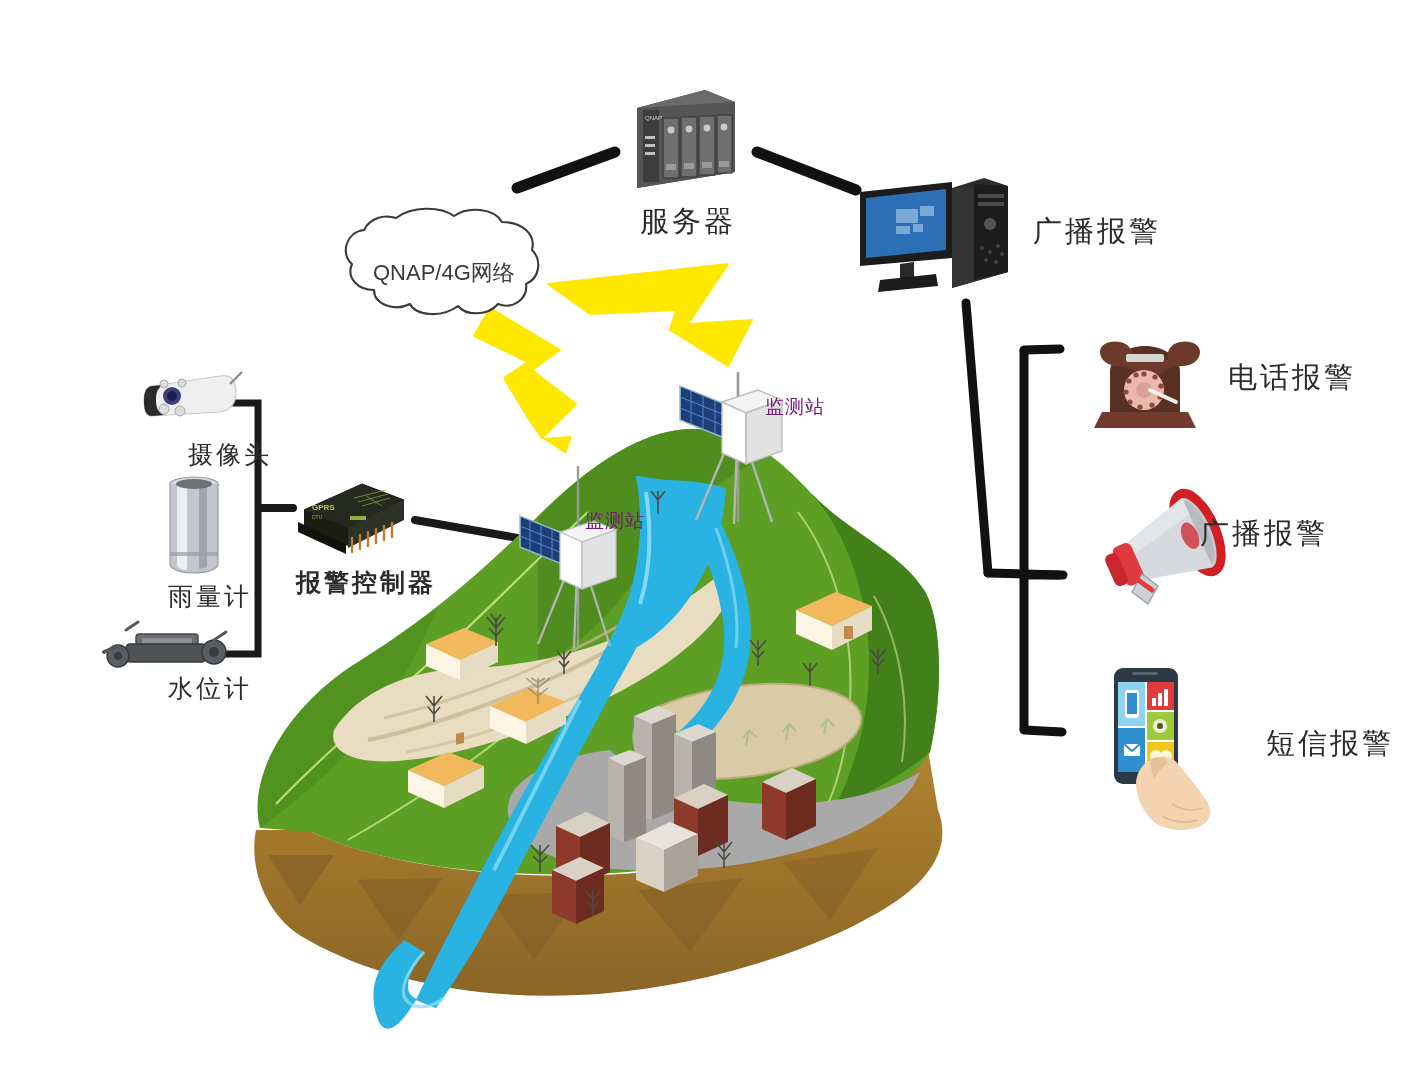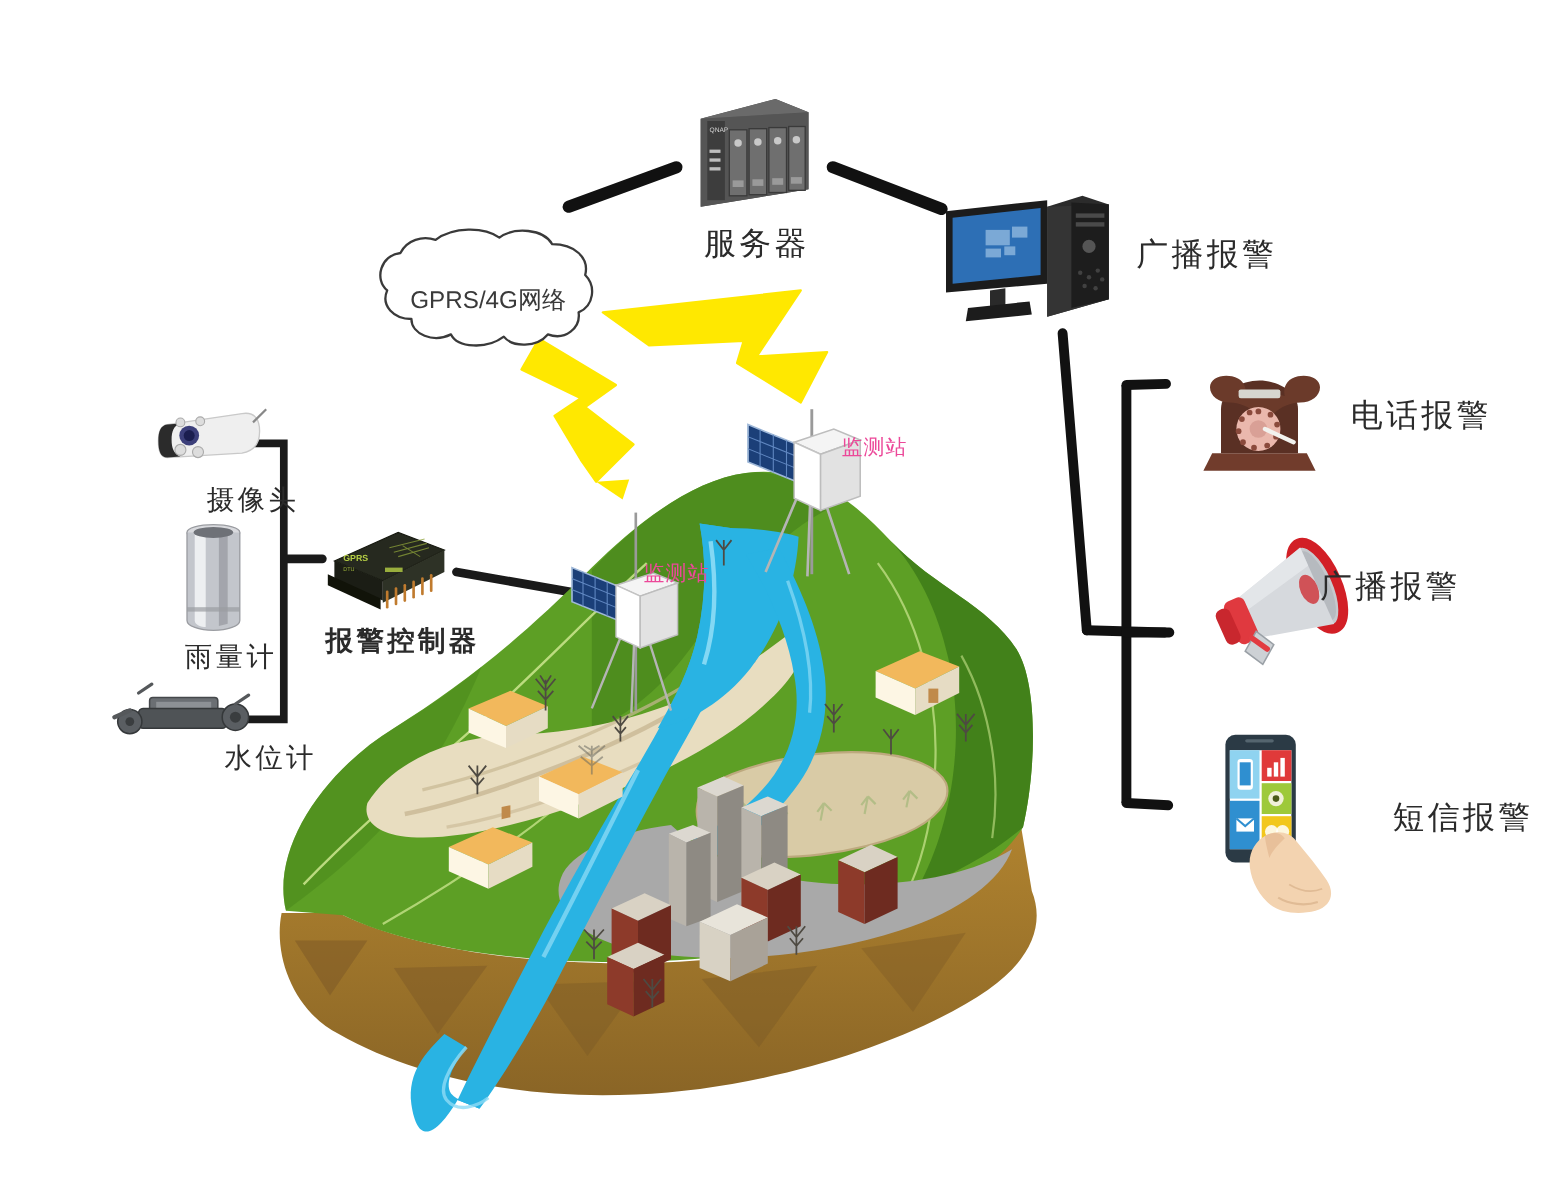--- a/index.html
+++ b/index.html
@@ -13,21 +13,21 @@
     position:absolute;color:#2b2b2b;white-space:nowrap;
     font-family:"Liberation Serif","DejaVu Serif",serif;
     letter-spacing:3px;
   }
   .lbl-md{font-size:25px;}
   .lbl-lg{font-size:29px;}
   .lbl-cloud{
     font-family:"Liberation Sans","DejaVu Sans",sans-serif;
     font-size:22px;letter-spacing:0px;color:#3a3a3a;
   }
-  .lbl-station{font-size:19px;letter-spacing:1px;color:#ec4899;}
+  .lbl-station{font-size:19px;letter-spacing:1px;color:#701a75;}
   svg{display:block;overflow:visible;}
 </style>
 </head>
 <body>
 
 <div id="stage">
 
   <svg class="abs" style="left:0;top:0;width:1423px;height:1080px;">
 
     <path d="M 517,188 L 615,152" stroke="#111" stroke-width="11" stroke-linecap="round" fill="none"></path>
@@ -273,21 +273,21 @@
     <path d="M 20,50 L 90,92 L 62,112 L 106,146 L 72,180 L 58,160 L 34,120 L 58,104 L 4,78 Z" fill="#ffe800" stroke="#ffe800" stroke-width="2" stroke-linejoin="round"></path>
     <path d="M 72,180 L 96,196 L 102,178 Z" fill="#ffe800"></path>
   </svg>
 
   <svg class="abs" style="left:336px;top:204px;width:216px;height:126px;" viewBox="0 0 216 126">
     <path d="M 60,14 C 76,2 104,2 118,12 C 132,2 158,4 166,18 C 186,18 200,30 196,46
              C 206,56 204,74 190,80 C 192,94 178,106 162,100 C 152,112 130,112 122,102
              C 106,114 80,112 74,100 C 58,108 38,100 38,86 C 22,86 10,74 16,60
              C 4,50 10,28 28,26 C 34,14 48,10 60,14 Z" fill="#ffffff" stroke="#3a3a3a" stroke-width="2.1" stroke-linejoin="round"></path>
   </svg>
-  <div class="lbl lbl-cloud" style="left:373px;top:258px;">GPRS/4G网络</div>
+  <div class="lbl lbl-cloud" style="left:373px;top:258px;">QNAP/4G网络</div>
 
   <svg class="abs" style="left:631px;top:84px;width:110px;height:106px;" viewBox="0 0 110 106">
     <path d="M 6,24 L 74,6 L 104,18 L 104,88 L 6,104 Z" fill="#4a4a4a"></path>
     <path d="M 6,24 L 104,18 L 104,88 L 6,104 Z" fill="#555555"></path>
     <path d="M 6,24 L 74,6 L 104,18 L 6,24 Z" fill="#6a6a6a"></path>
     <rect x="12" y="26" width="16" height="72" fill="#3d3d3d"></rect>
     <text x="14" y="36" font-family="Liberation Sans, sans-serif" font-size="6" fill="#cfcfcf">QNAP</text>
     <g>
       <rect x="32" y="34" width="16" height="60" fill="#6f6f6f" stroke="#3a3a3a" stroke-width="1.2"></rect>
       <rect x="50" y="33" width="16" height="60" fill="#6f6f6f" stroke="#3a3a3a" stroke-width="1.2"></rect>
@@ -373,21 +373,21 @@
     <rect x="46" y="22" width="50" height="8" fill="#8d9195"></rect>
     <rect x="30" y="28" width="80" height="18" rx="4" fill="#4f5356" stroke="#35383a" stroke-width="1.4"></rect>
     <circle cx="22" cy="40" r="11" fill="#5a5e62" stroke="#35383a" stroke-width="1.4"></circle>
     <circle cx="118" cy="36" r="12" fill="#5a5e62" stroke="#35383a" stroke-width="1.4"></circle>
     <path d="M 8,36 L 22,30" stroke="#55585b" stroke-width="4" fill="none" stroke-linecap="round"></path>
     <path d="M 30,14 L 42,6" stroke="#55585b" stroke-width="3" fill="none" stroke-linecap="round"></path>
     <path d="M 118,24 L 130,16" stroke="#55585b" stroke-width="3" fill="none" stroke-linecap="round"></path>
     <circle cx="118" cy="36" r="5" fill="#3a3d3f"></circle>
     <circle cx="22" cy="40" r="4" fill="#3a3d3f"></circle>
   </svg>
-  <div class="lbl lbl-md" style="left:168px;top:672px;margin-left:36px;">水位计</div>
+  <div class="lbl lbl-md" style="left:168px;top:672px;">水位计</div>
 
   <svg class="abs" style="left:290px;top:476px;width:122px;height:88px;" viewBox="0 0 122 88">
     <path d="M 14,34 L 72,8 L 114,24 L 58,52 Z" fill="#26291f" stroke="#16180f" stroke-width="1"></path>
     <path d="M 14,34 L 58,52 L 58,70 L 14,52 Z" fill="#1b1d15"></path>
     <path d="M 58,52 L 114,24 L 114,44 L 58,72 Z" fill="#2e3226"></path>
     <g stroke="#8ea13a" stroke-width="1" opacity=".75" fill="none">
       <path d="M 64,22 L 96,14 M 68,26 L 98,18 M 72,30 L 100,22 M 76,20 L 92,30"></path>
     </g>
     <text x="22" y="34" font-family="Liberation Sans, sans-serif" font-size="8" fill="#b6cf45" font-weight="bold">GPRS</text>
     <text x="22" y="43" font-family="Liberation Sans, sans-serif" font-size="5" fill="#9ab03a">DTU</text>

